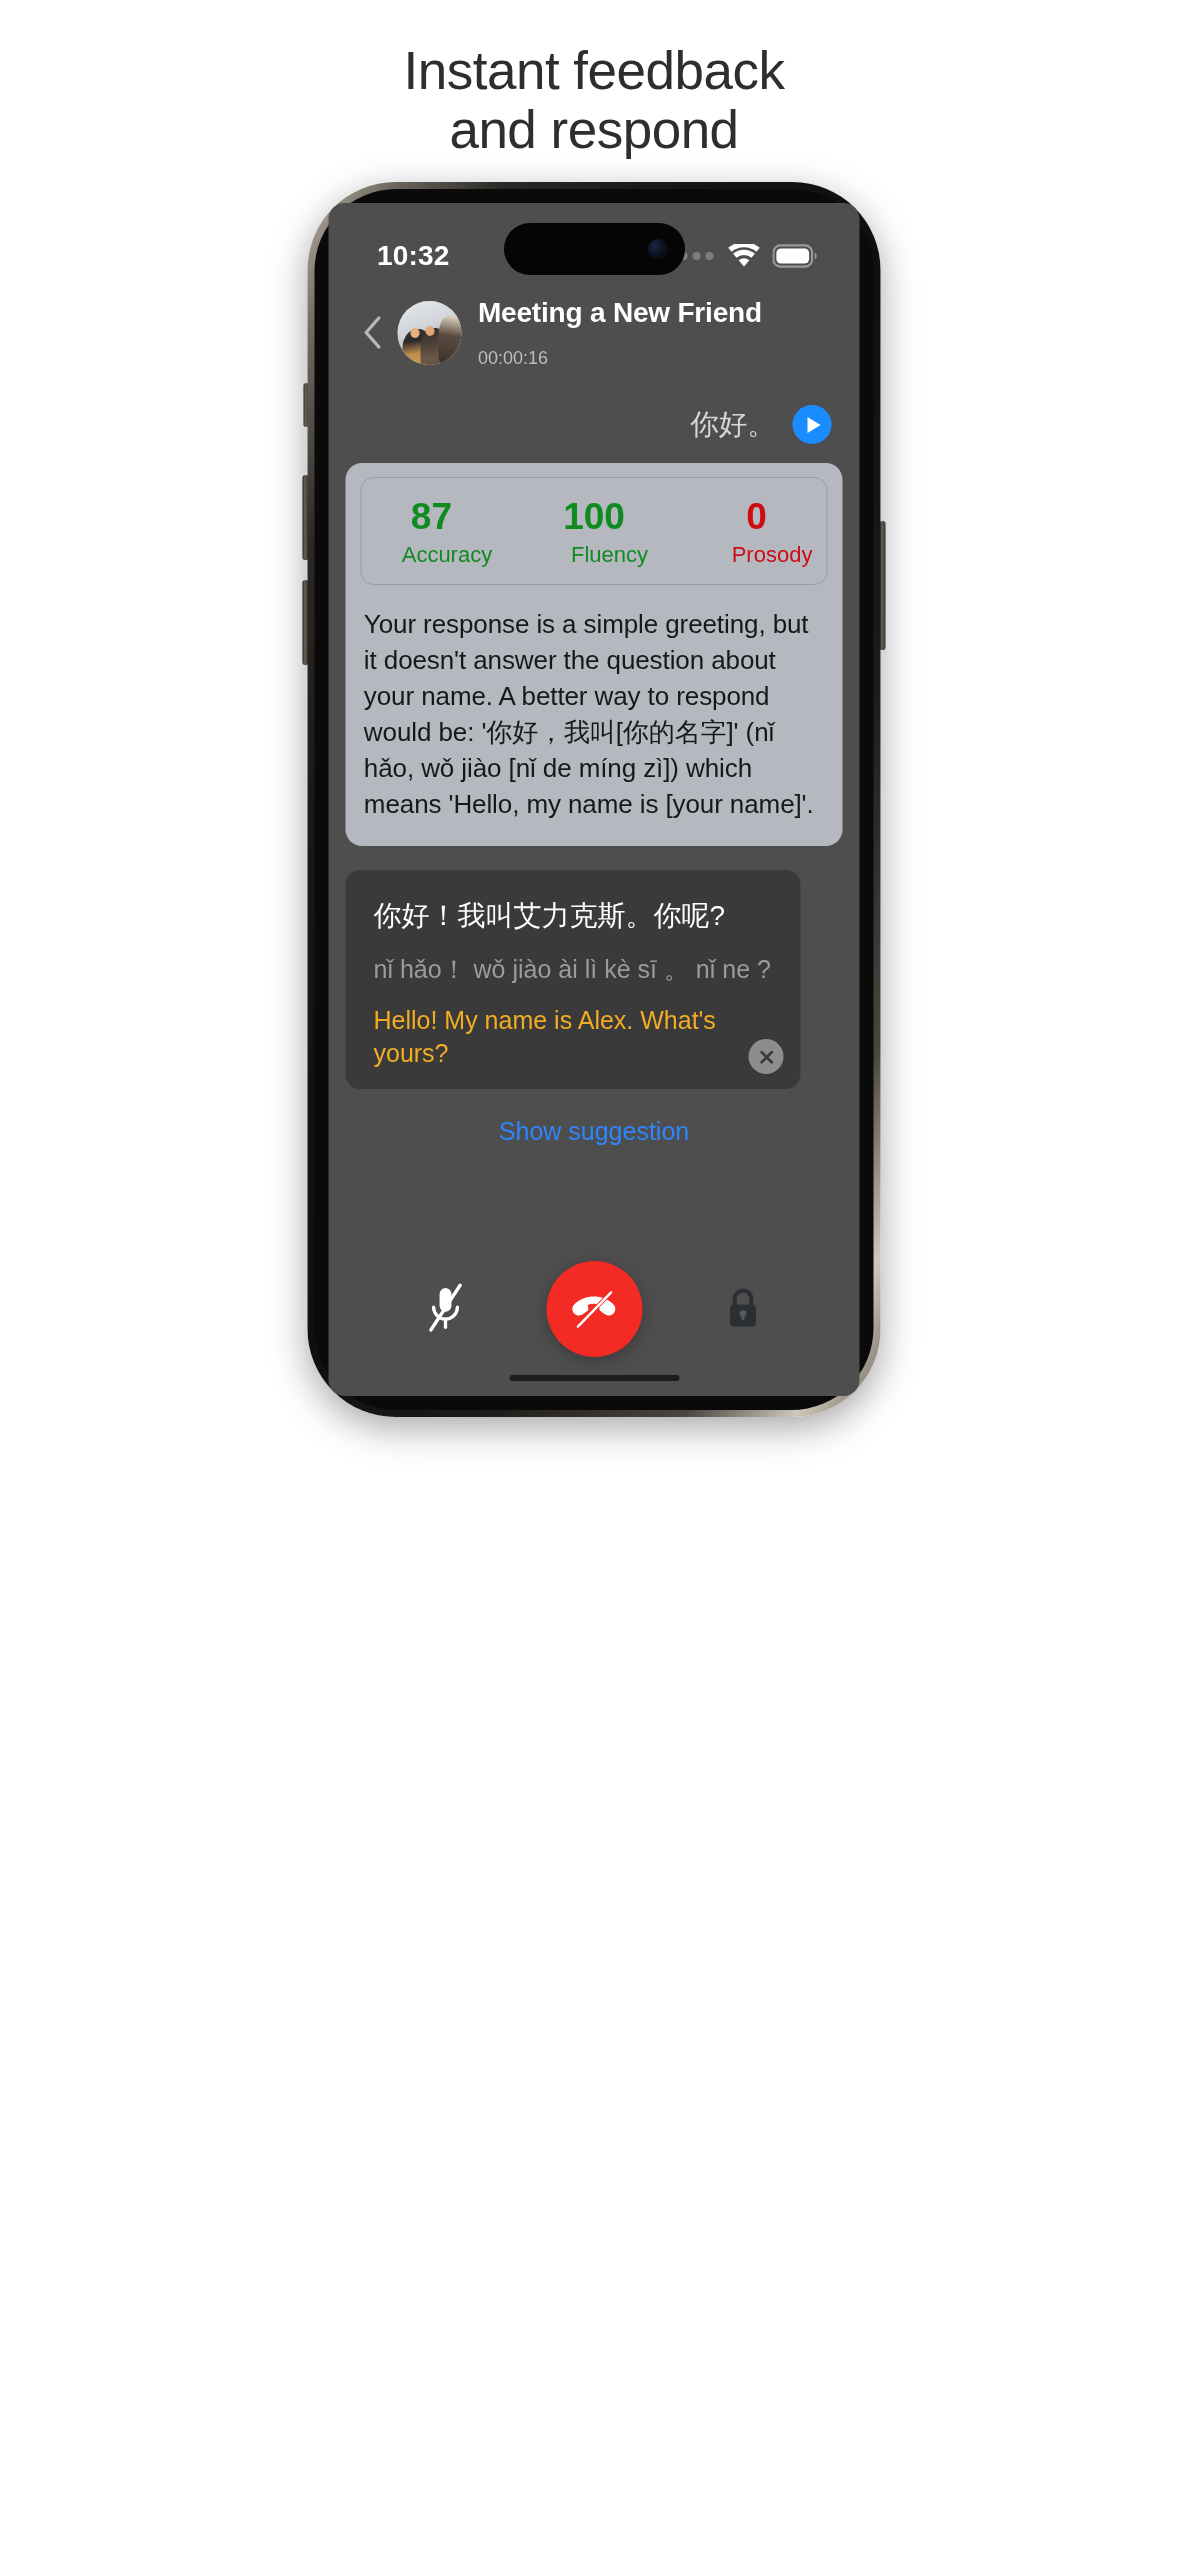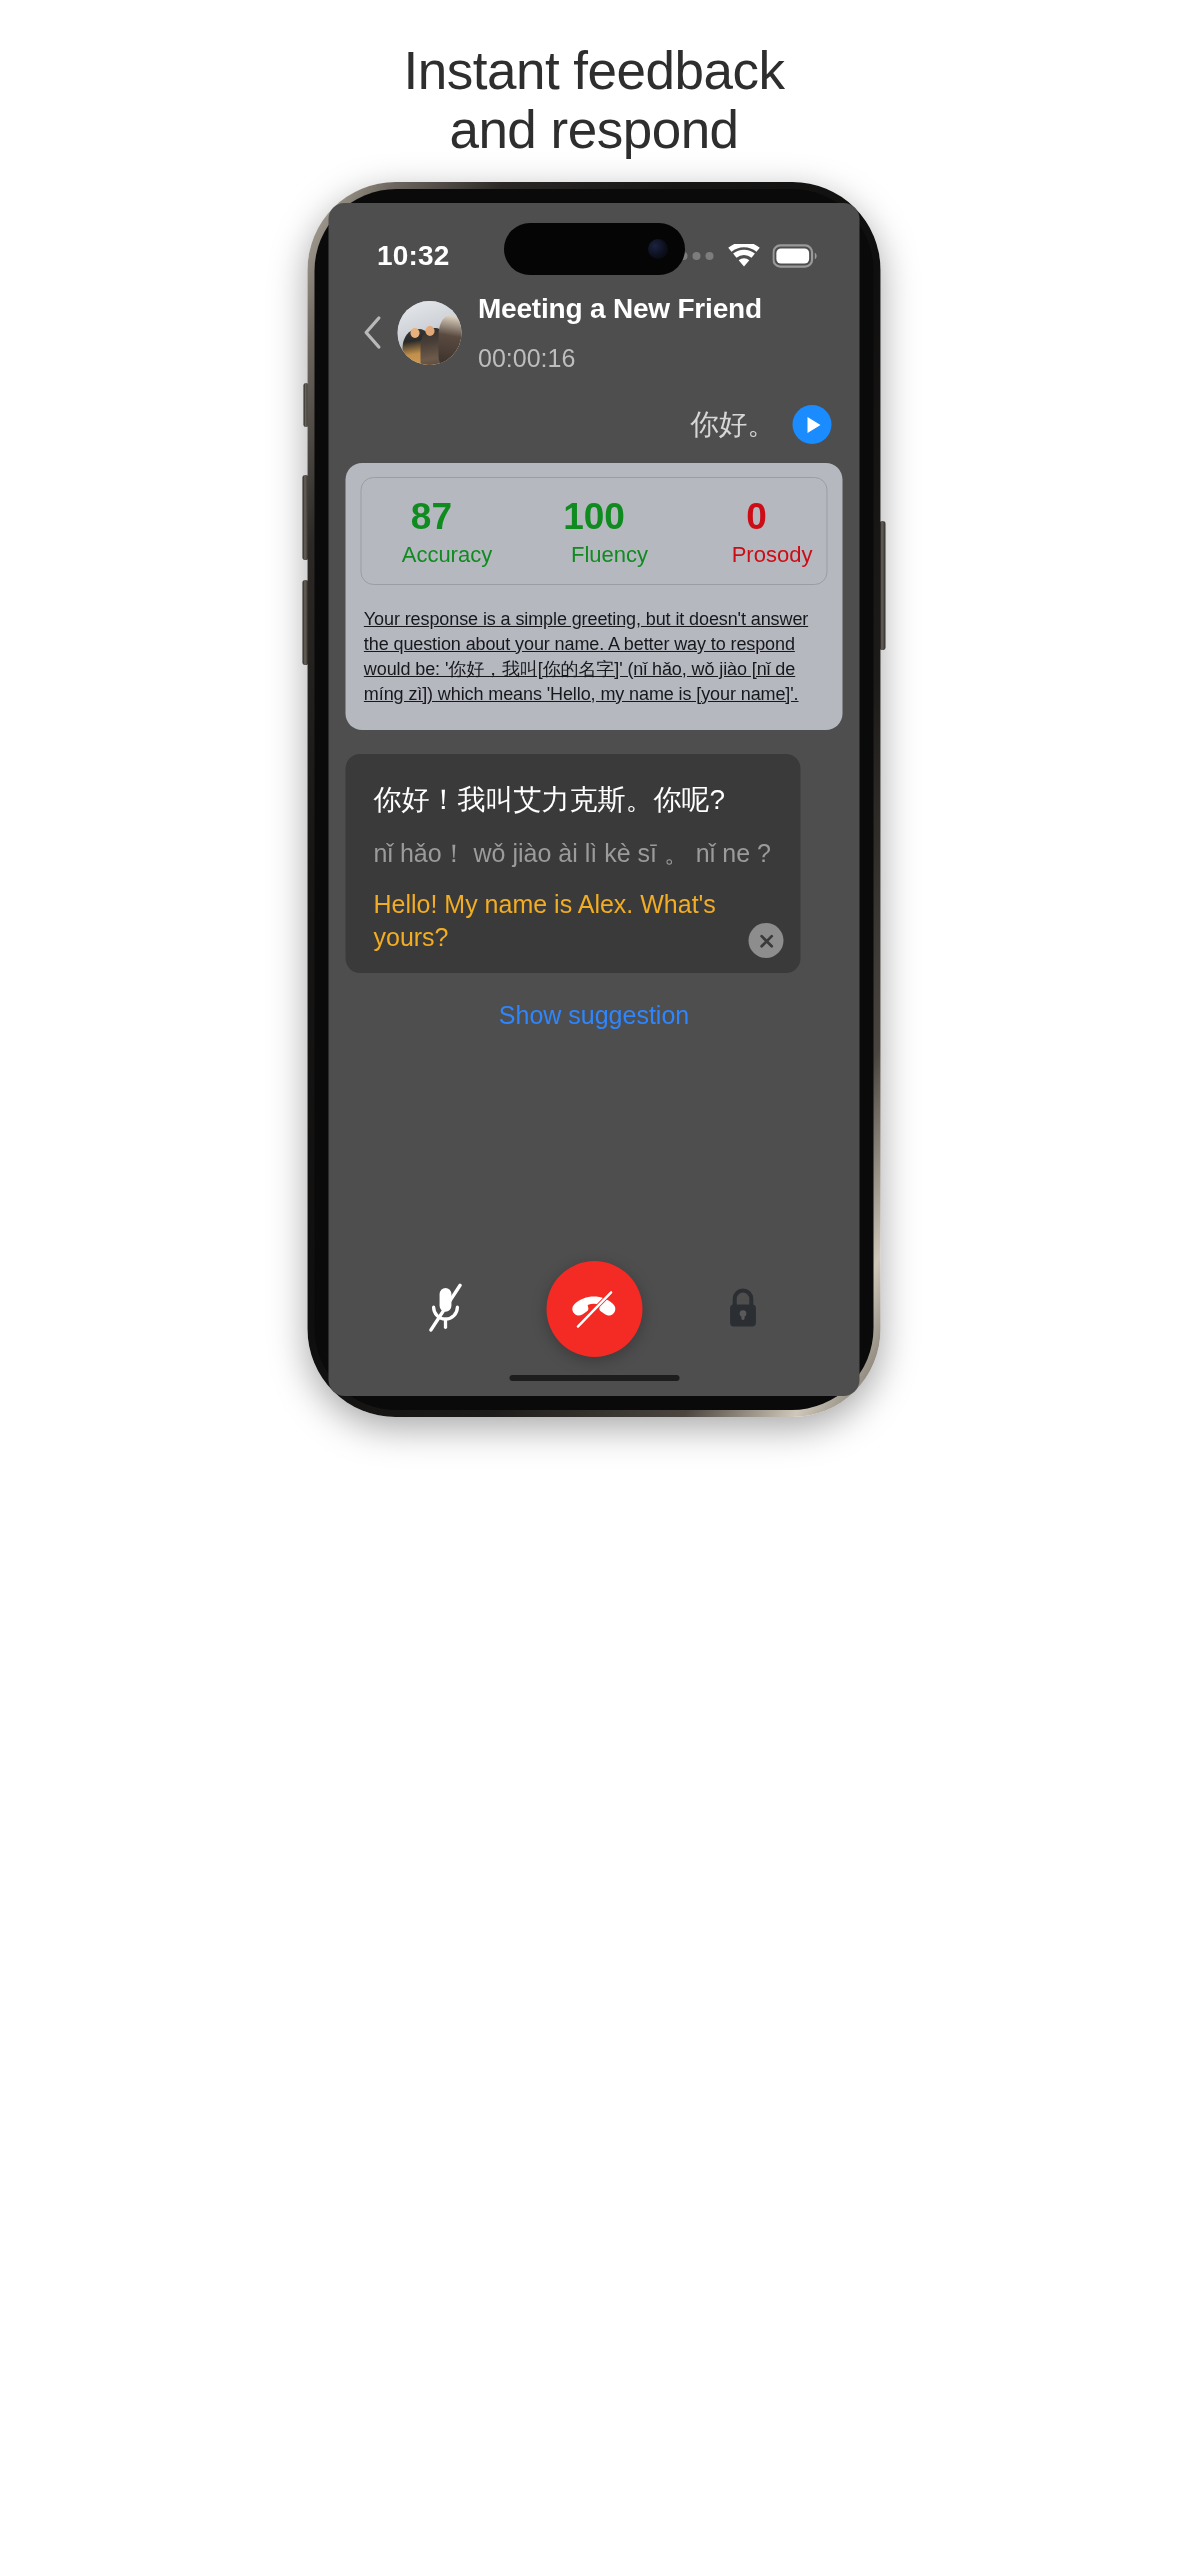--- a/index.html
+++ b/index.html
@@ -152,21 +152,21 @@
   .avatar .face2 {
     position:absolute; left:44%; top:40%;
     width:14%; height:15%; border-radius:50%;
     background:#e3a878;
   }
   .header-text { margin-left:16.6px; display:flex; flex-direction:column; justify-content:center; }
   .header-title {
     color:#ffffff; font-size:28px; font-weight:700; letter-spacing:-0.2px; line-height:1.14;
   }
   .header-timer {
-    color:#bdbdbd; font-size:25px; font-weight:400; margin-top:20px; line-height:1.1;
+    color:#bdbdbd; font-size:18px; font-weight:400; margin-top:20px; line-height:1.1;
   }
 
   
   .chat-area {
     position:absolute;
     top:171px; left:0; right:0; bottom:138px;
     padding:11px 16.6px 0 16.6px;
     overflow:hidden;
   }
 
@@ -208,24 +208,23 @@
     flex:1 1 0;
     display:flex; flex-direction:column; align-items:center; gap:8.3px;
   }
   .score-value { font-size:37px; font-weight:700; line-height:1; }
   .score-label { font-size:22px; font-weight:400; line-height:1;margin-left:31px; }
 
   .feedback-text {
     margin-top:22px;
     padding:0 3.7px;
     color:#16181c;
-    font-size:18px;
+    font-size:26px;
     line-height:1.38;
     letter-spacing:-0.1px;
-    text-decoration:underline;
   }
 
   
   .ai-bubble {
     background:#3a3a3a;
     border-radius:14.7px;
     margin-top:24px;
     margin-right:42px;
     padding:28px 28px 20px 28px;
     position:relative;

